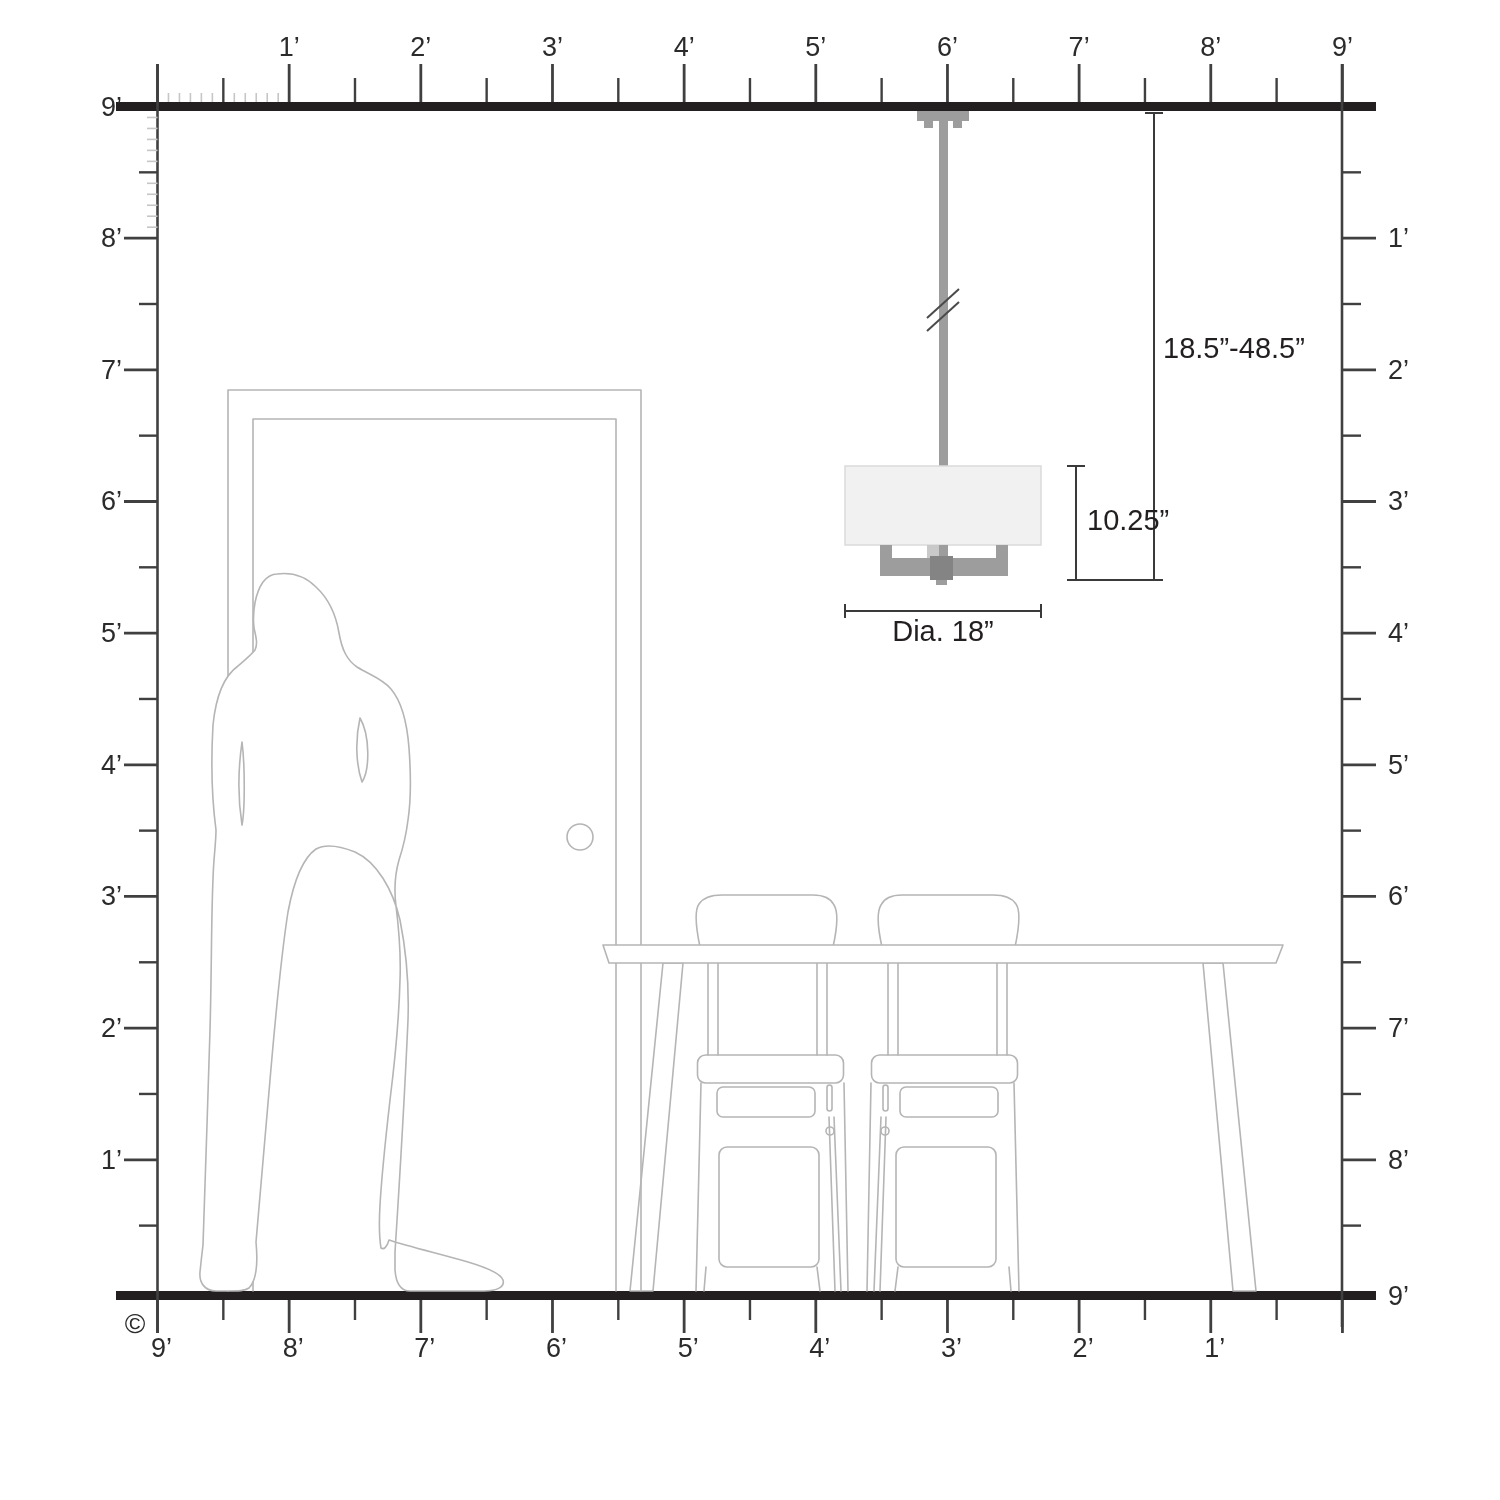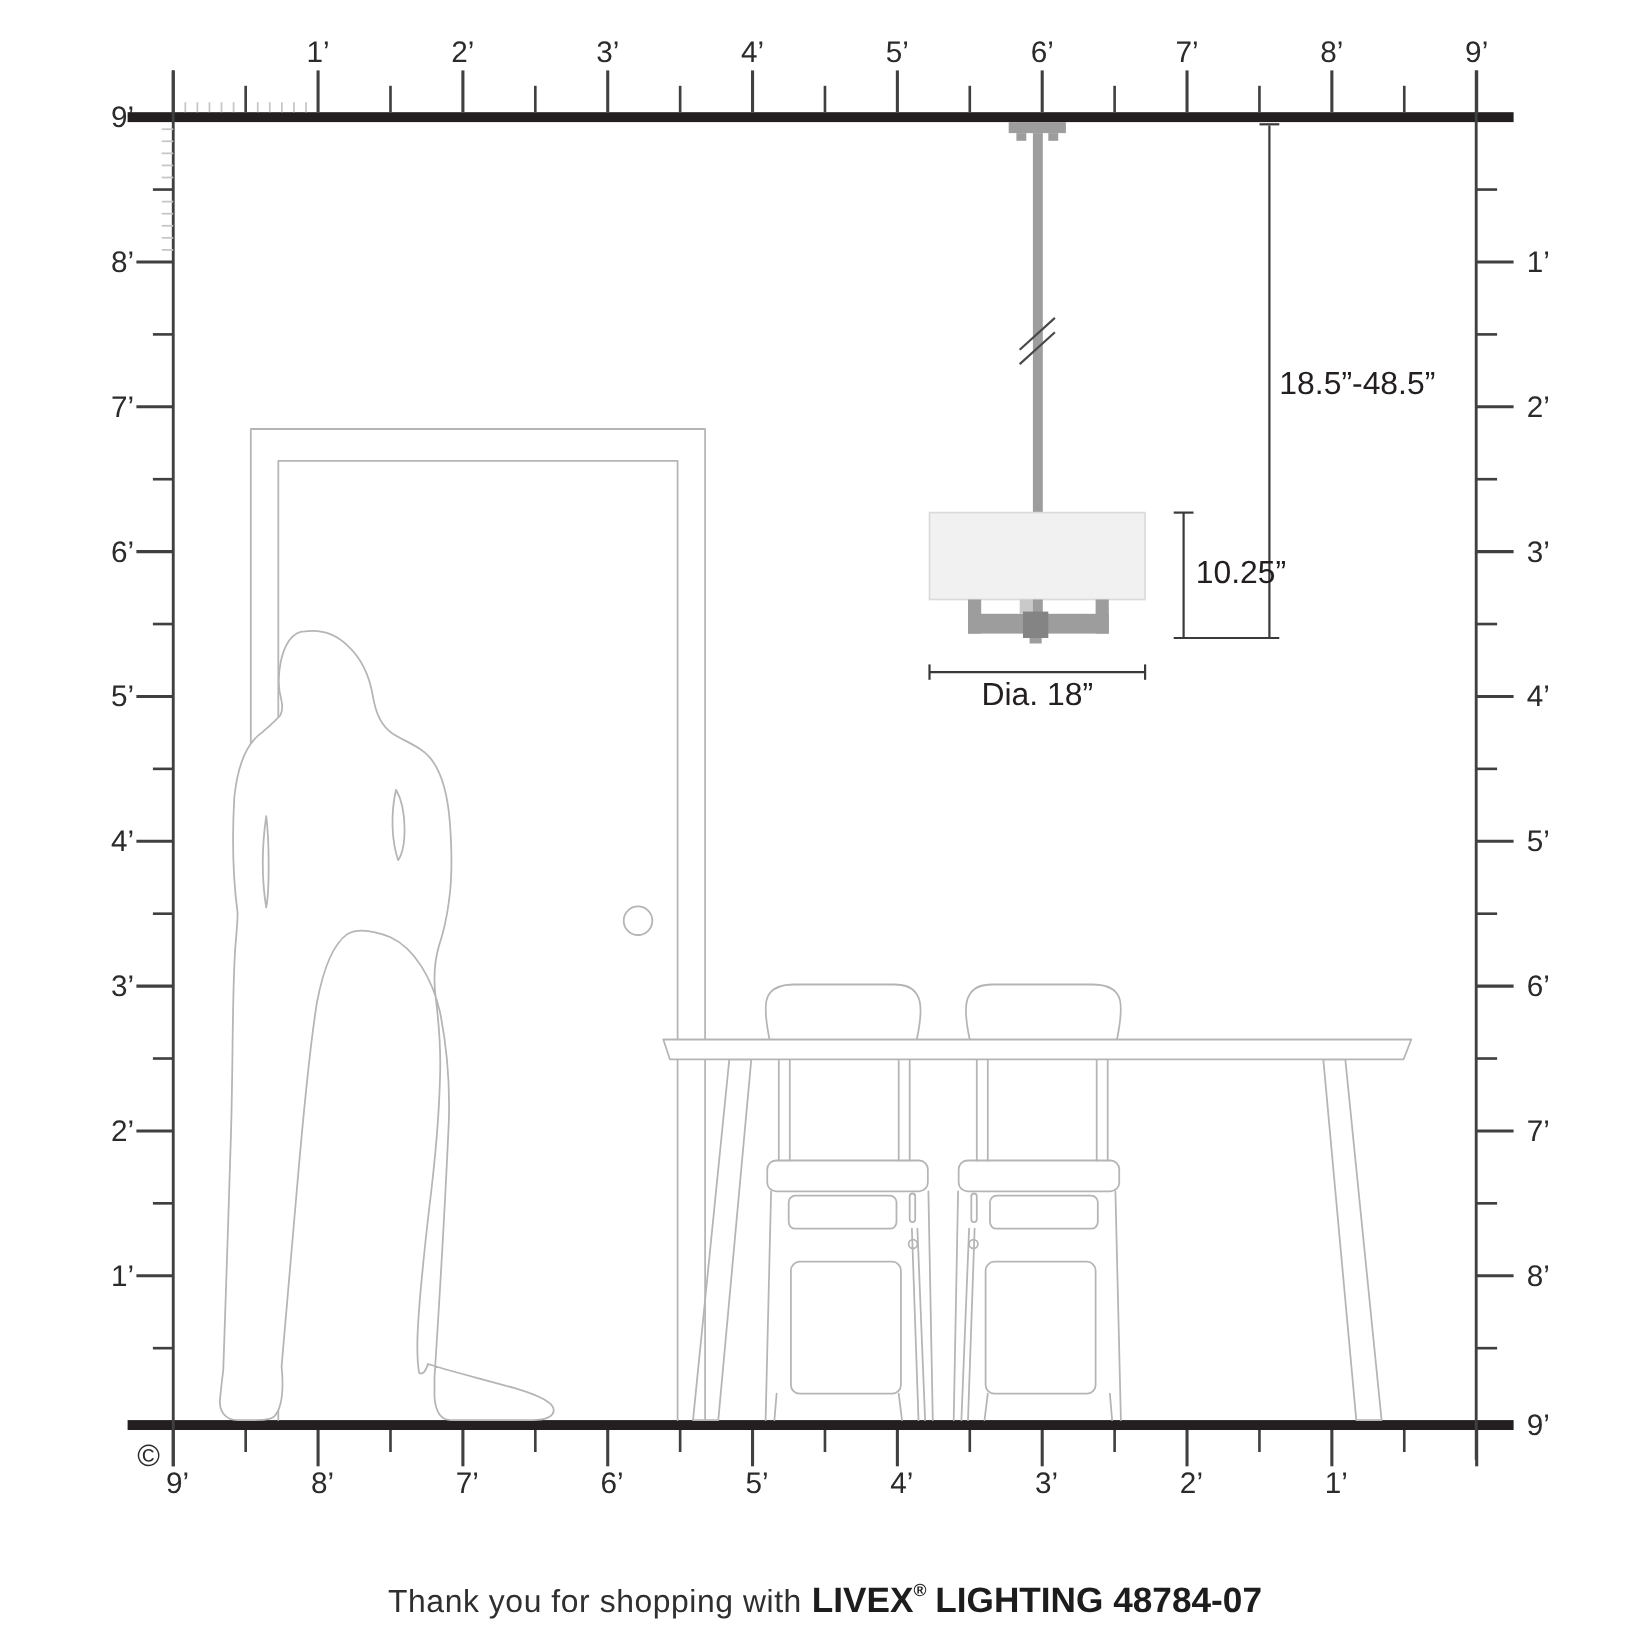--- a/index.html
+++ b/index.html
@@ -282,16 +282,13 @@
     <line class="dim" x1="845" y1="604" x2="845" y2="618"></line>
     <line class="dim" x1="1041" y1="604" x2="1041" y2="618"></line>
     <text class="dimtext" x="1163" y="358">18.5”-48.5”</text>
     <text class="dimtext" x="1087" y="530">10.25”</text>
     <text class="dimtext" x="943" y="641" text-anchor="middle">Dia. 18”</text>
   </g>
 
   <text class="copyright" x="135" y="1333" text-anchor="middle">©</text>
 </svg>
 
-<div class="caption">
-  <span class="pre">Thank you for shopping with</span><span class="brand">LIVEX</span><span class="reg">®</span><span class="suf">LIGHTING 48784-07</span>
 </div>
-</div>
 
 </body></html>

